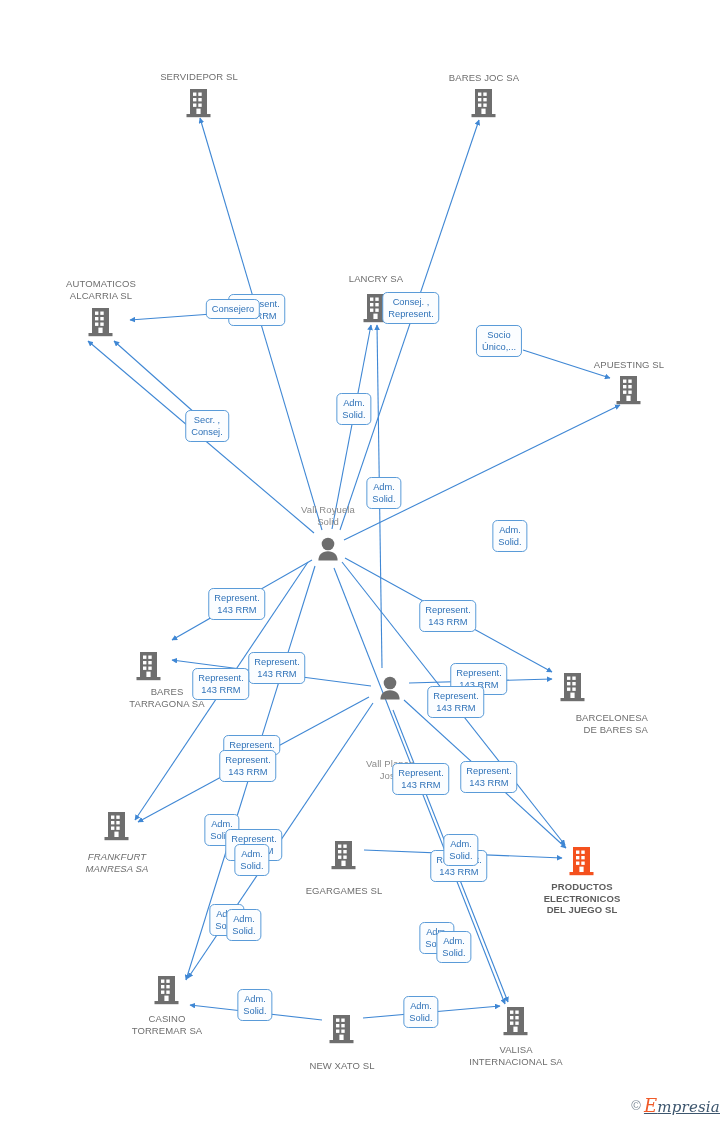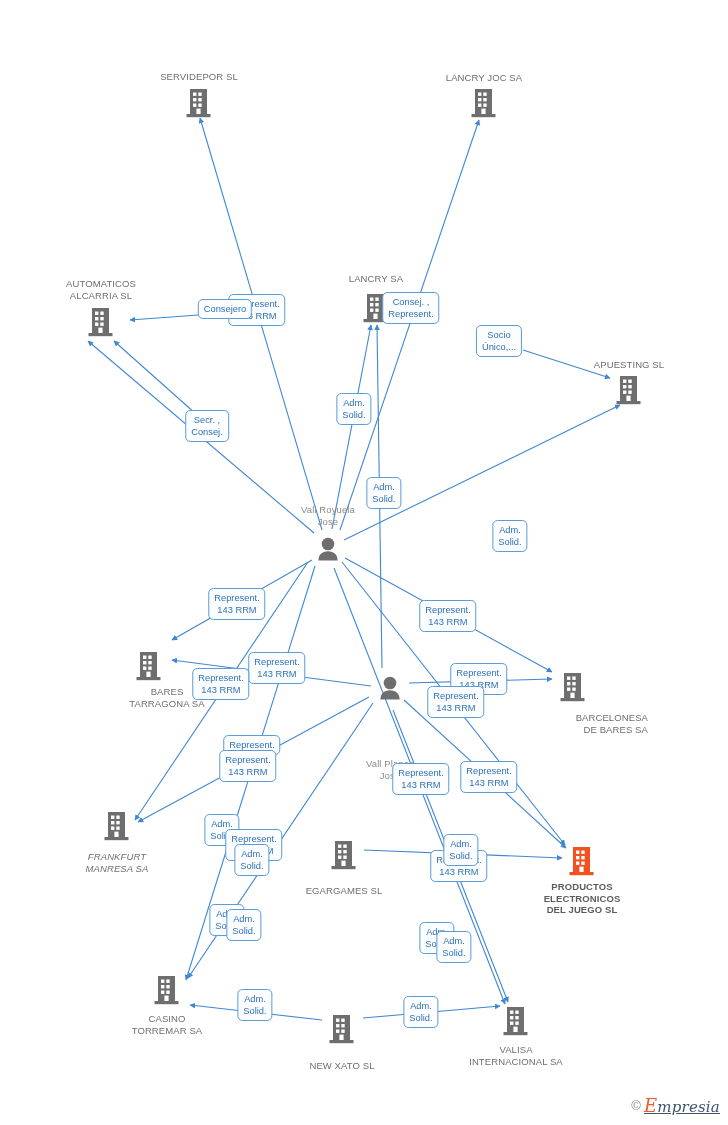--- a/index.html
+++ b/index.html
@@ -116,21 +116,21 @@
             <rect x="7" y="4.5" width="3.4" height="3.4" fill="#ffffff"></rect>
             <rect x="12.3" y="4.5" width="3.4" height="3.4" fill="#ffffff"></rect>
             <rect x="7" y="10" width="3.4" height="3.4" fill="#ffffff"></rect>
             <rect x="12.3" y="10" width="3.4" height="3.4" fill="#ffffff"></rect>
             <rect x="7" y="15.5" width="3.4" height="3.4" fill="#ffffff"></rect>
             <rect x="12.3" y="15.5" width="3.4" height="3.4" fill="#ffffff"></rect>
             <rect x="10.4" y="20.6" width="4.2" height="5.4" fill="#ffffff"></rect>
           </svg></span>
       </div>
       <div class="node company" style="left: 484px; top: 77px; width: 150px;">
-        <span class="nlabel">LANCRY JOC SA</span>
+        <span class="nlabel">BARES JOC SA</span>
       </div>
       <div class="node company" style="left: 101px; top: 322px;">
         <span class="glyph"><svg width="26" height="30" viewBox="0 0 26 30" xmlns="http://www.w3.org/2000/svg">
             <rect x="4" y="1" width="17" height="25" fill="#6e6e6e"></rect>
             <rect x="0.5" y="26" width="24" height="3.2" fill="#6e6e6e"></rect>
             <rect x="7" y="4.5" width="3.4" height="3.4" fill="#ffffff"></rect>
             <rect x="12.3" y="4.5" width="3.4" height="3.4" fill="#ffffff"></rect>
             <rect x="7" y="10" width="3.4" height="3.4" fill="#ffffff"></rect>
             <rect x="12.3" y="10" width="3.4" height="3.4" fill="#ffffff"></rect>
             <rect x="7" y="15.5" width="3.4" height="3.4" fill="#ffffff"></rect>
@@ -175,21 +175,21 @@
         <span class="nlabel">APUESTING SL</span>
       </div>
       <div class="node person" style="left: 328px; top: 550px;">
         <span class="glyph"><svg width="26" height="28" viewBox="0 0 26 28" xmlns="http://www.w3.org/2000/svg">
             <circle cx="13" cy="8" r="6.3" fill="#6e6e6e"></circle>
             <path d="M13 15.2c-6 0-9.6 3.6-9.6 9.3h19.2c0-5.7-3.6-9.3-9.6-9.3z" fill="#6e6e6e"></path>
           </svg></span>
       </div>
       <div class="node person" style="left: 328px; top: 515px; width: 150px;">
         <span class="nlabel">Vall Royuela
-Jose</span>
+Solid</span>
       </div>
       <div class="node person" style="left: 390px; top: 689px;">
         <span class="glyph"><svg width="26" height="28" viewBox="0 0 26 28" xmlns="http://www.w3.org/2000/svg">
             <circle cx="13" cy="8" r="6.3" fill="#6e6e6e"></circle>
             <path d="M13 15.2c-6 0-9.6 3.6-9.6 9.3h19.2c0-5.7-3.6-9.3-9.6-9.3z" fill="#6e6e6e"></path>
           </svg></span>
       </div>
       <div class="node person" style="left: 390px; top: 724px; width: 150px; margin-top: 45px;">
         <span class="nlabel">Vall Planas
 Jose</span>
@@ -326,21 +326,21 @@
           </svg></span>
       </div>
       <div class="node company" style="left: 516px; top: 1055px; width: 150px;">
         <span class="nlabel">VALISA
 INTERNACIONAL SA</span>
       </div>
     </div>
   <div id="tag-layer">
       <div class="reltag" style="left: 257px; top: 310px;">Represent.
 143 RRM</div>
-      <div class="reltag" style="left: 225px; top: 309px;">Consejero</div>
+      <div class="reltag" style="left: 233px; top: 309px;">Consejero</div>
       <div class="reltag" style="left: 411px; top: 308px;">Consej. ,
 Represent.</div>
       <div class="reltag" style="left: 499px; top: 341px;">Socio
 Único,...</div>
       <div class="reltag" style="left: 207px; top: 426px;">Secr. ,
 Consej.</div>
       <div class="reltag" style="left: 354px; top: 409px;">Adm.
 Solid.</div>
       <div class="reltag" style="left: 384px; top: 493px;">Adm.
 Solid.</div>

